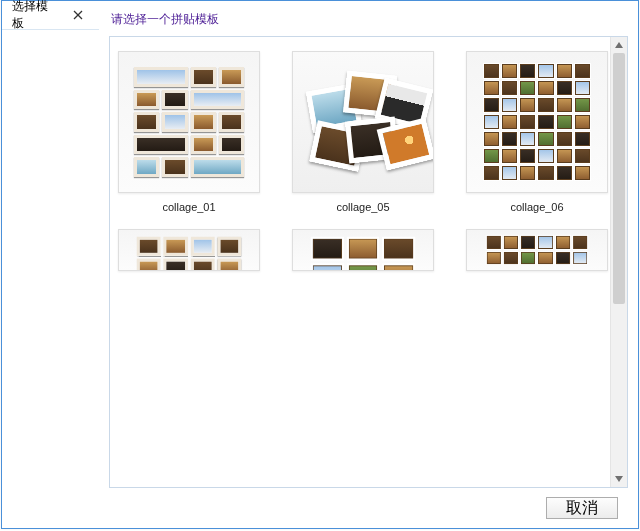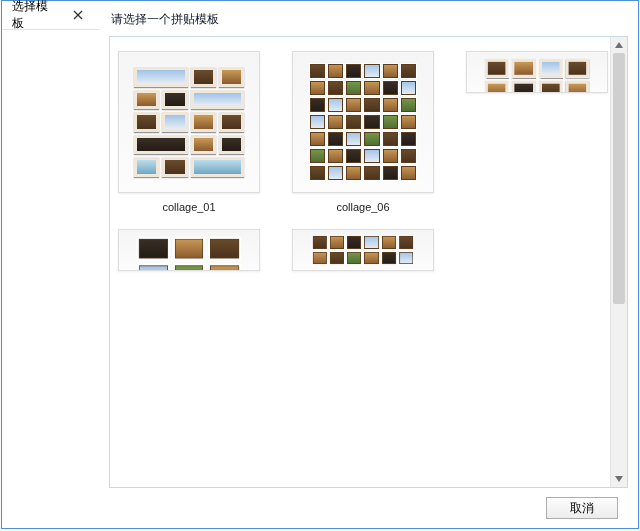--- a/index.html
+++ b/index.html
@@ -2,21 +2,21 @@
 <html><head>
 <meta charset="utf-8">
 <style>
   html,body{margin:0;padding:0;height:100%;font-family:"Microsoft YaHei","Segoe UI",Tahoma,sans-serif;font-size:12px;background:#fff;color:#000;}
   .window{width:636px;height:527px;margin:0 auto;border:1px solid #4a90d9;background:#fff;display:flex;box-shadow:0 0 0 1px rgba(0,0,0,0.02);}
   .titlebar{height:28px;background:#fff;display:flex;align-items:center;justify-content:space-between;padding:0 2px 0 10px;border-bottom:1px solid #d9e6f2;}
   .titlebar .title{font-size:12px;color:#000;}
   .close-btn{width:40px;height:26px;display:flex;align-items:center;justify-content:center;cursor:pointer;}
   .close-btn svg{stroke:#333;stroke-width:1.2;}
   .body{flex:1;display:flex;flex-direction:column;padding:8px 10px 0 10px;min-height:0;}
-  .instruction{color:#0f172a;font-size:12px;margin:2px 0 8px 2px;}
+  .instruction{color:#4c1d95;font-size:12px;margin:2px 0 8px 2px;}
   .panel{flex:1;border:1px solid #c9d8e8;background:#fff;min-height:0;display:flex;}
   .scroll-wrap{flex:1;display:flex;min-height:0;}
   .grid{flex:1;overflow:hidden;padding:14px 2px 14px 8px;display:grid;grid-template-columns:repeat(3,1fr);column-gap:32px;row-gap:16px;justify-items:center;align-content:start;}
   .template-item{display:flex;flex-direction:column;align-items:center;cursor:pointer;}
   .thumb{width:140px;height:140px;background:linear-gradient(#f5f5f5,#fcfcfc);border:1px solid #dedede;box-shadow:0 1px 2px rgba(0,0,0,0.08);display:flex;align-items:center;justify-content:center;position:relative;overflow:hidden;}
   .thumb-label{margin-top:8px;font-size:11px;color:#222;text-align:right;}
   .thumb-cut .thumb{height:40px;align-items:flex-start;}
   .thumb-cut .inner{transform:translateY(4px) scale(0.95);}
 
   
@@ -56,21 +56,21 @@
   .t6 .inner{grid-template-columns:repeat(6,1fr);grid-template-rows:repeat(7,1fr);gap:1px;width:108px;height:118px;}
   .t6 .cell{border:1px solid #fff;}
 
   .scrollbar{width:16px;background:#f1f1f1;border-left:1px solid #e4e4e4;display:flex;flex-direction:column;}
   .sb-btn{height:16px;display:flex;align-items:center;justify-content:center;color:#666;cursor:pointer;}
   .sb-btn svg{display:block;}
   .sb-track{flex:1;position:relative;}
   .sb-thumb{position:absolute;left:2px;right:2px;top:0;height:60%;background:#cfcfcf;border-radius:2px;}
 
   .button-row{height:40px;display:flex;align-items:center;justify-content:flex-end;padding:0 10px;gap:10px;}
-  .btn{min-width:72px;height:22px;padding:0 14px;background:linear-gradient(#fdfdfd,#ececec);border:1px solid #adadad;font-size:12px;color:#000;display:flex;align-items:center;justify-content:center;cursor:pointer;}
+  .btn{min-width:72px;height:22px;padding:0 14px;background:linear-gradient(#fdfdfd,#ececec);border:1px solid #adadad;font-size:16px;color:#000;display:flex;align-items:center;justify-content:center;cursor:pointer;}
 </style>
 </head>
 <body>
 
 <div class="window">
 
   <div class="titlebar">
     <span class="title">选择模板</span>
     <div class="close-btn">
       <svg width="12" height="12" viewBox="0 0 12 12">
@@ -107,20 +107,33 @@
                   <div class="cell c-rock"></div>
                   <div class="cell c-water" style="grid-column:3/5"></div>
               </div>
             </div>
             <div class="thumb-label">collage_01</div>
           </div>
 
 
 
 
+          <div class="template-item t5">
+            <div class="thumb">
+              <div style="position:relative;width:120px;height:110px;">
+                <div class="pol c-water" style="left:6px;top:20px;transform:rotate(-10deg);"></div>
+                <div class="pol c-land" style="left:42px;top:6px;transform:rotate(6deg);"></div>
+                <div class="pol c-photo" style="left:76px;top:16px;transform:rotate(14deg);background:linear-gradient(#e8e8e8 40%,#2a2a2a 40%);"></div>
+                <div class="pol c-rock" style="left:10px;top:58px;transform:rotate(12deg);"></div>
+                <div class="pol c-dark" style="left:44px;top:52px;transform:rotate(-6deg);"></div>
+                <div class="pol c-sun" style="left:78px;top:56px;transform:rotate(-14deg);"></div>
+              </div>
+            </div>
+            <div class="thumb-label">collage_05</div>
+          </div>
 
           <div class="template-item t6">
             <div class="thumb">
               <div class="inner">
                 <div class="cell c-rock"></div>
                   <div class="cell c-land"></div>
                   <div class="cell c-dark"></div>
                   <div class="cell c-sky"></div>
                   <div class="cell c-land"></div>
                   <div class="cell c-rock"></div>

